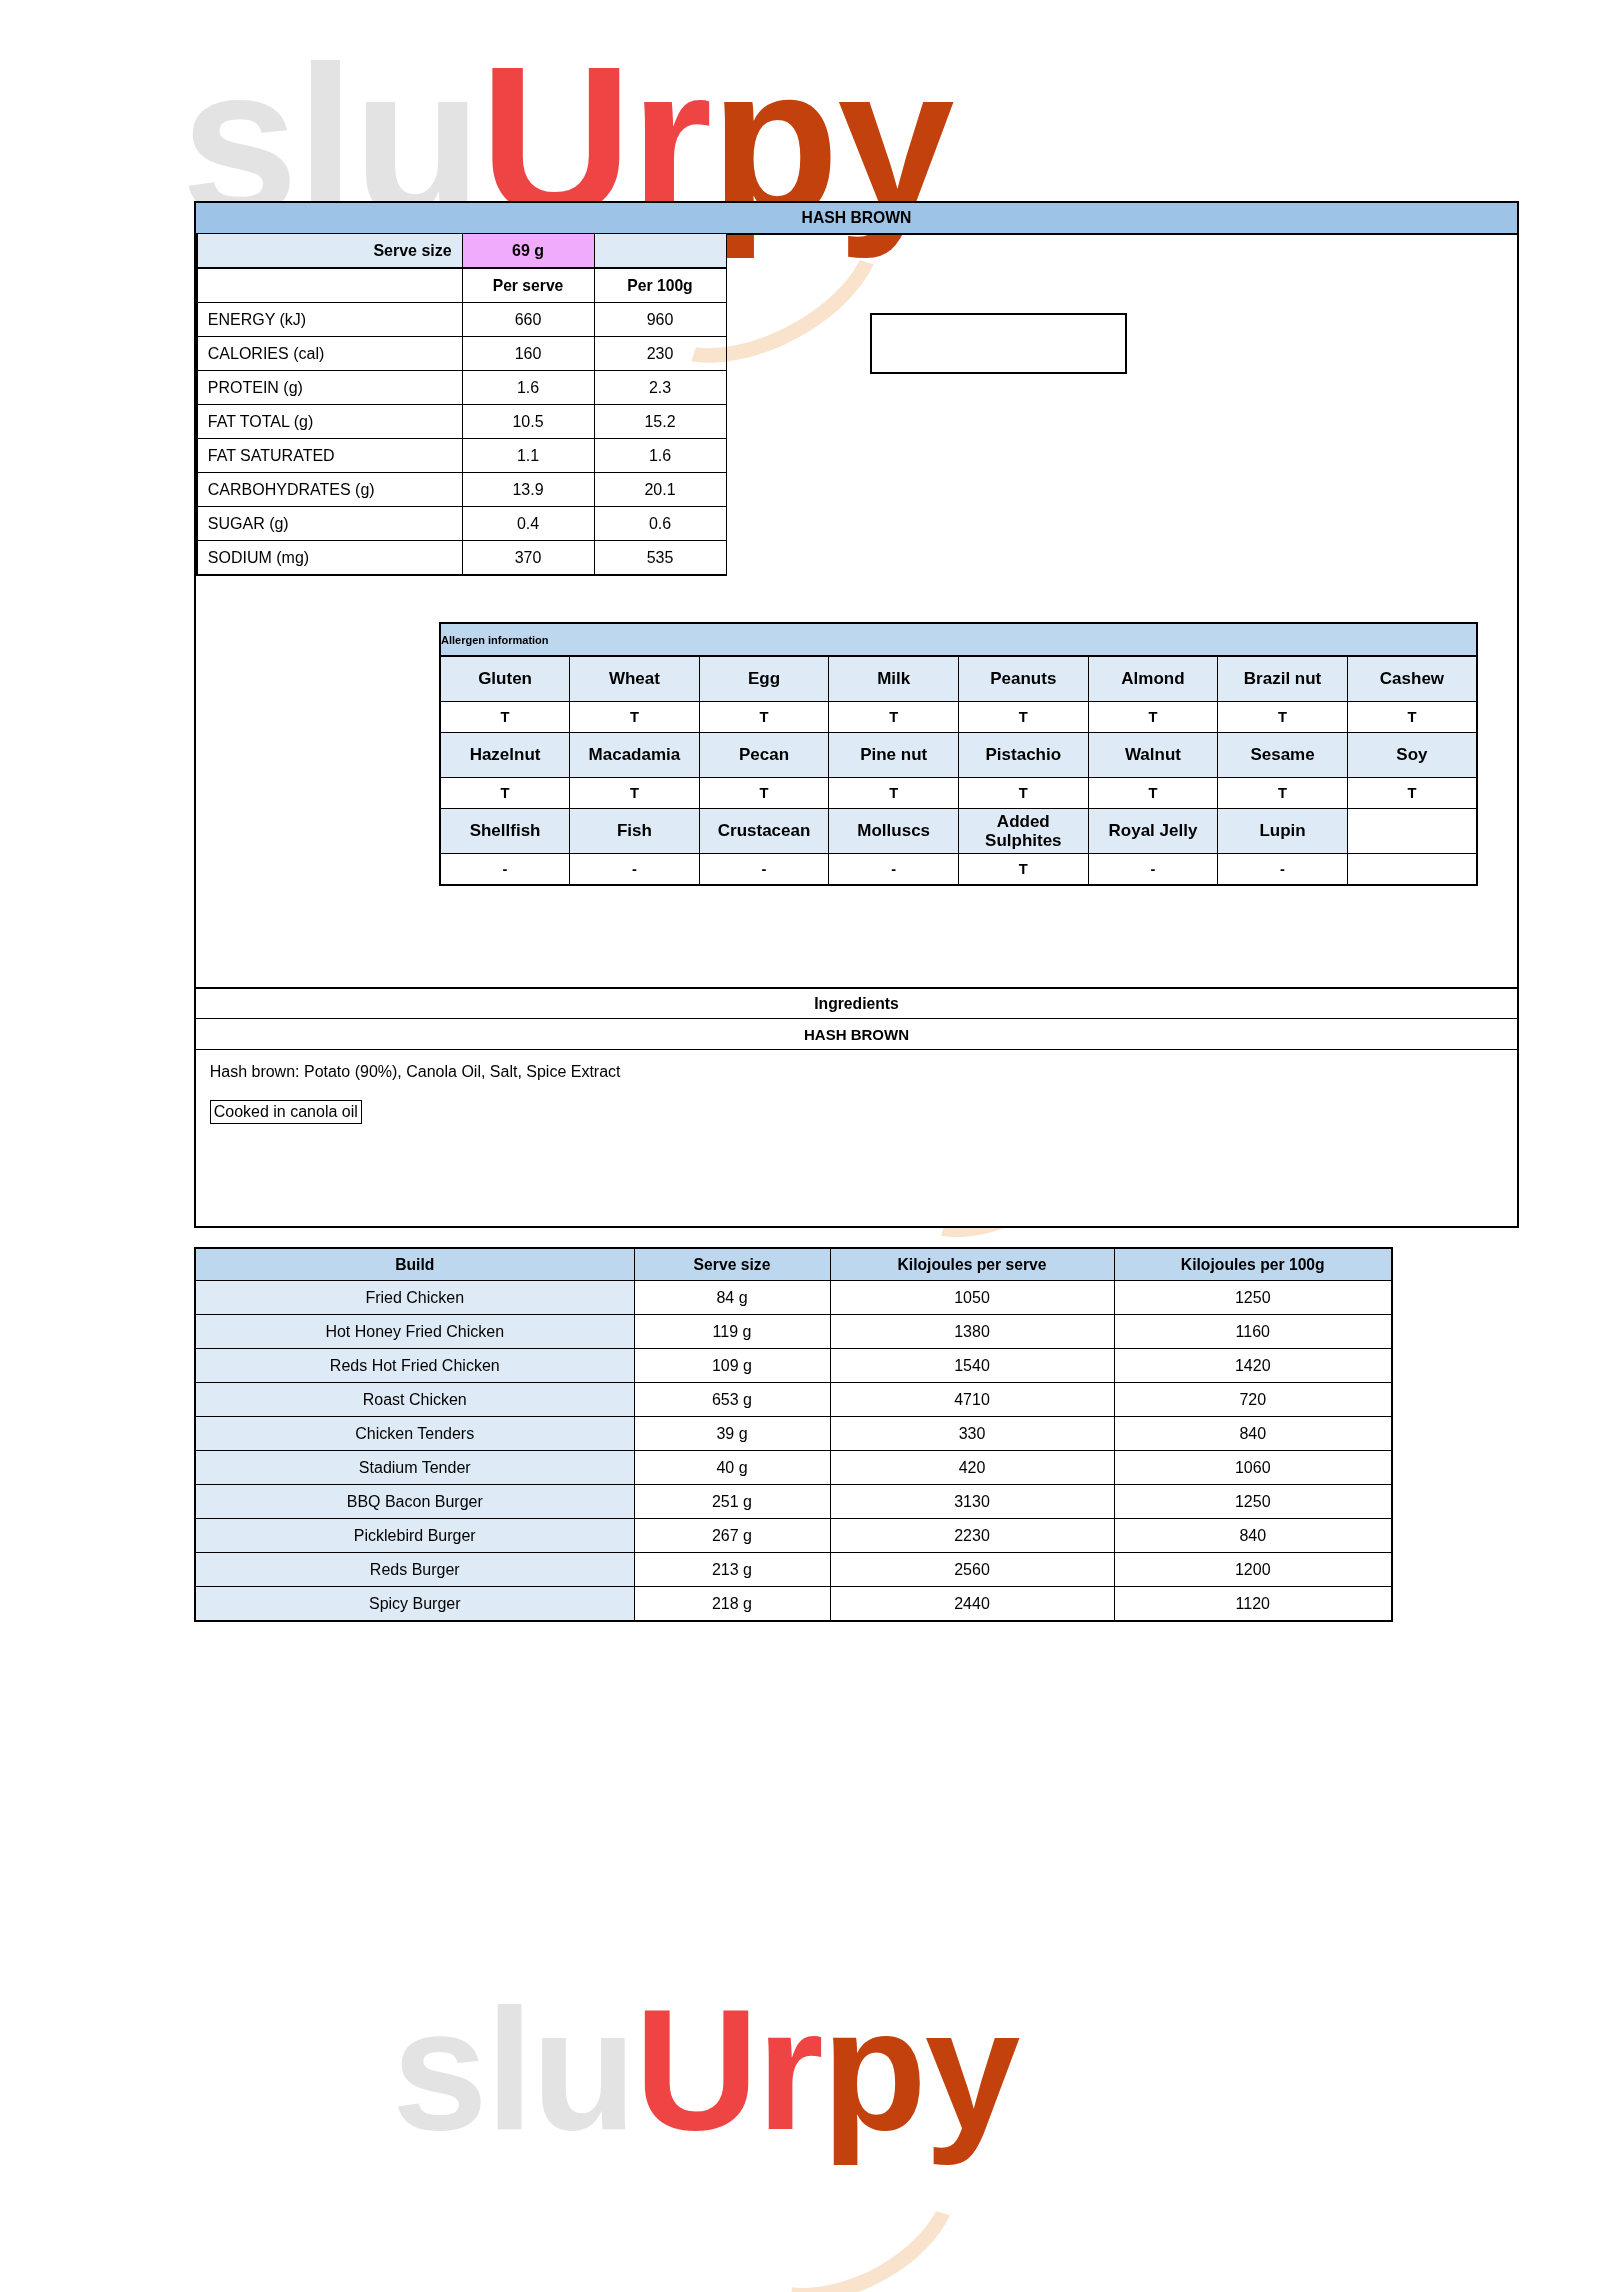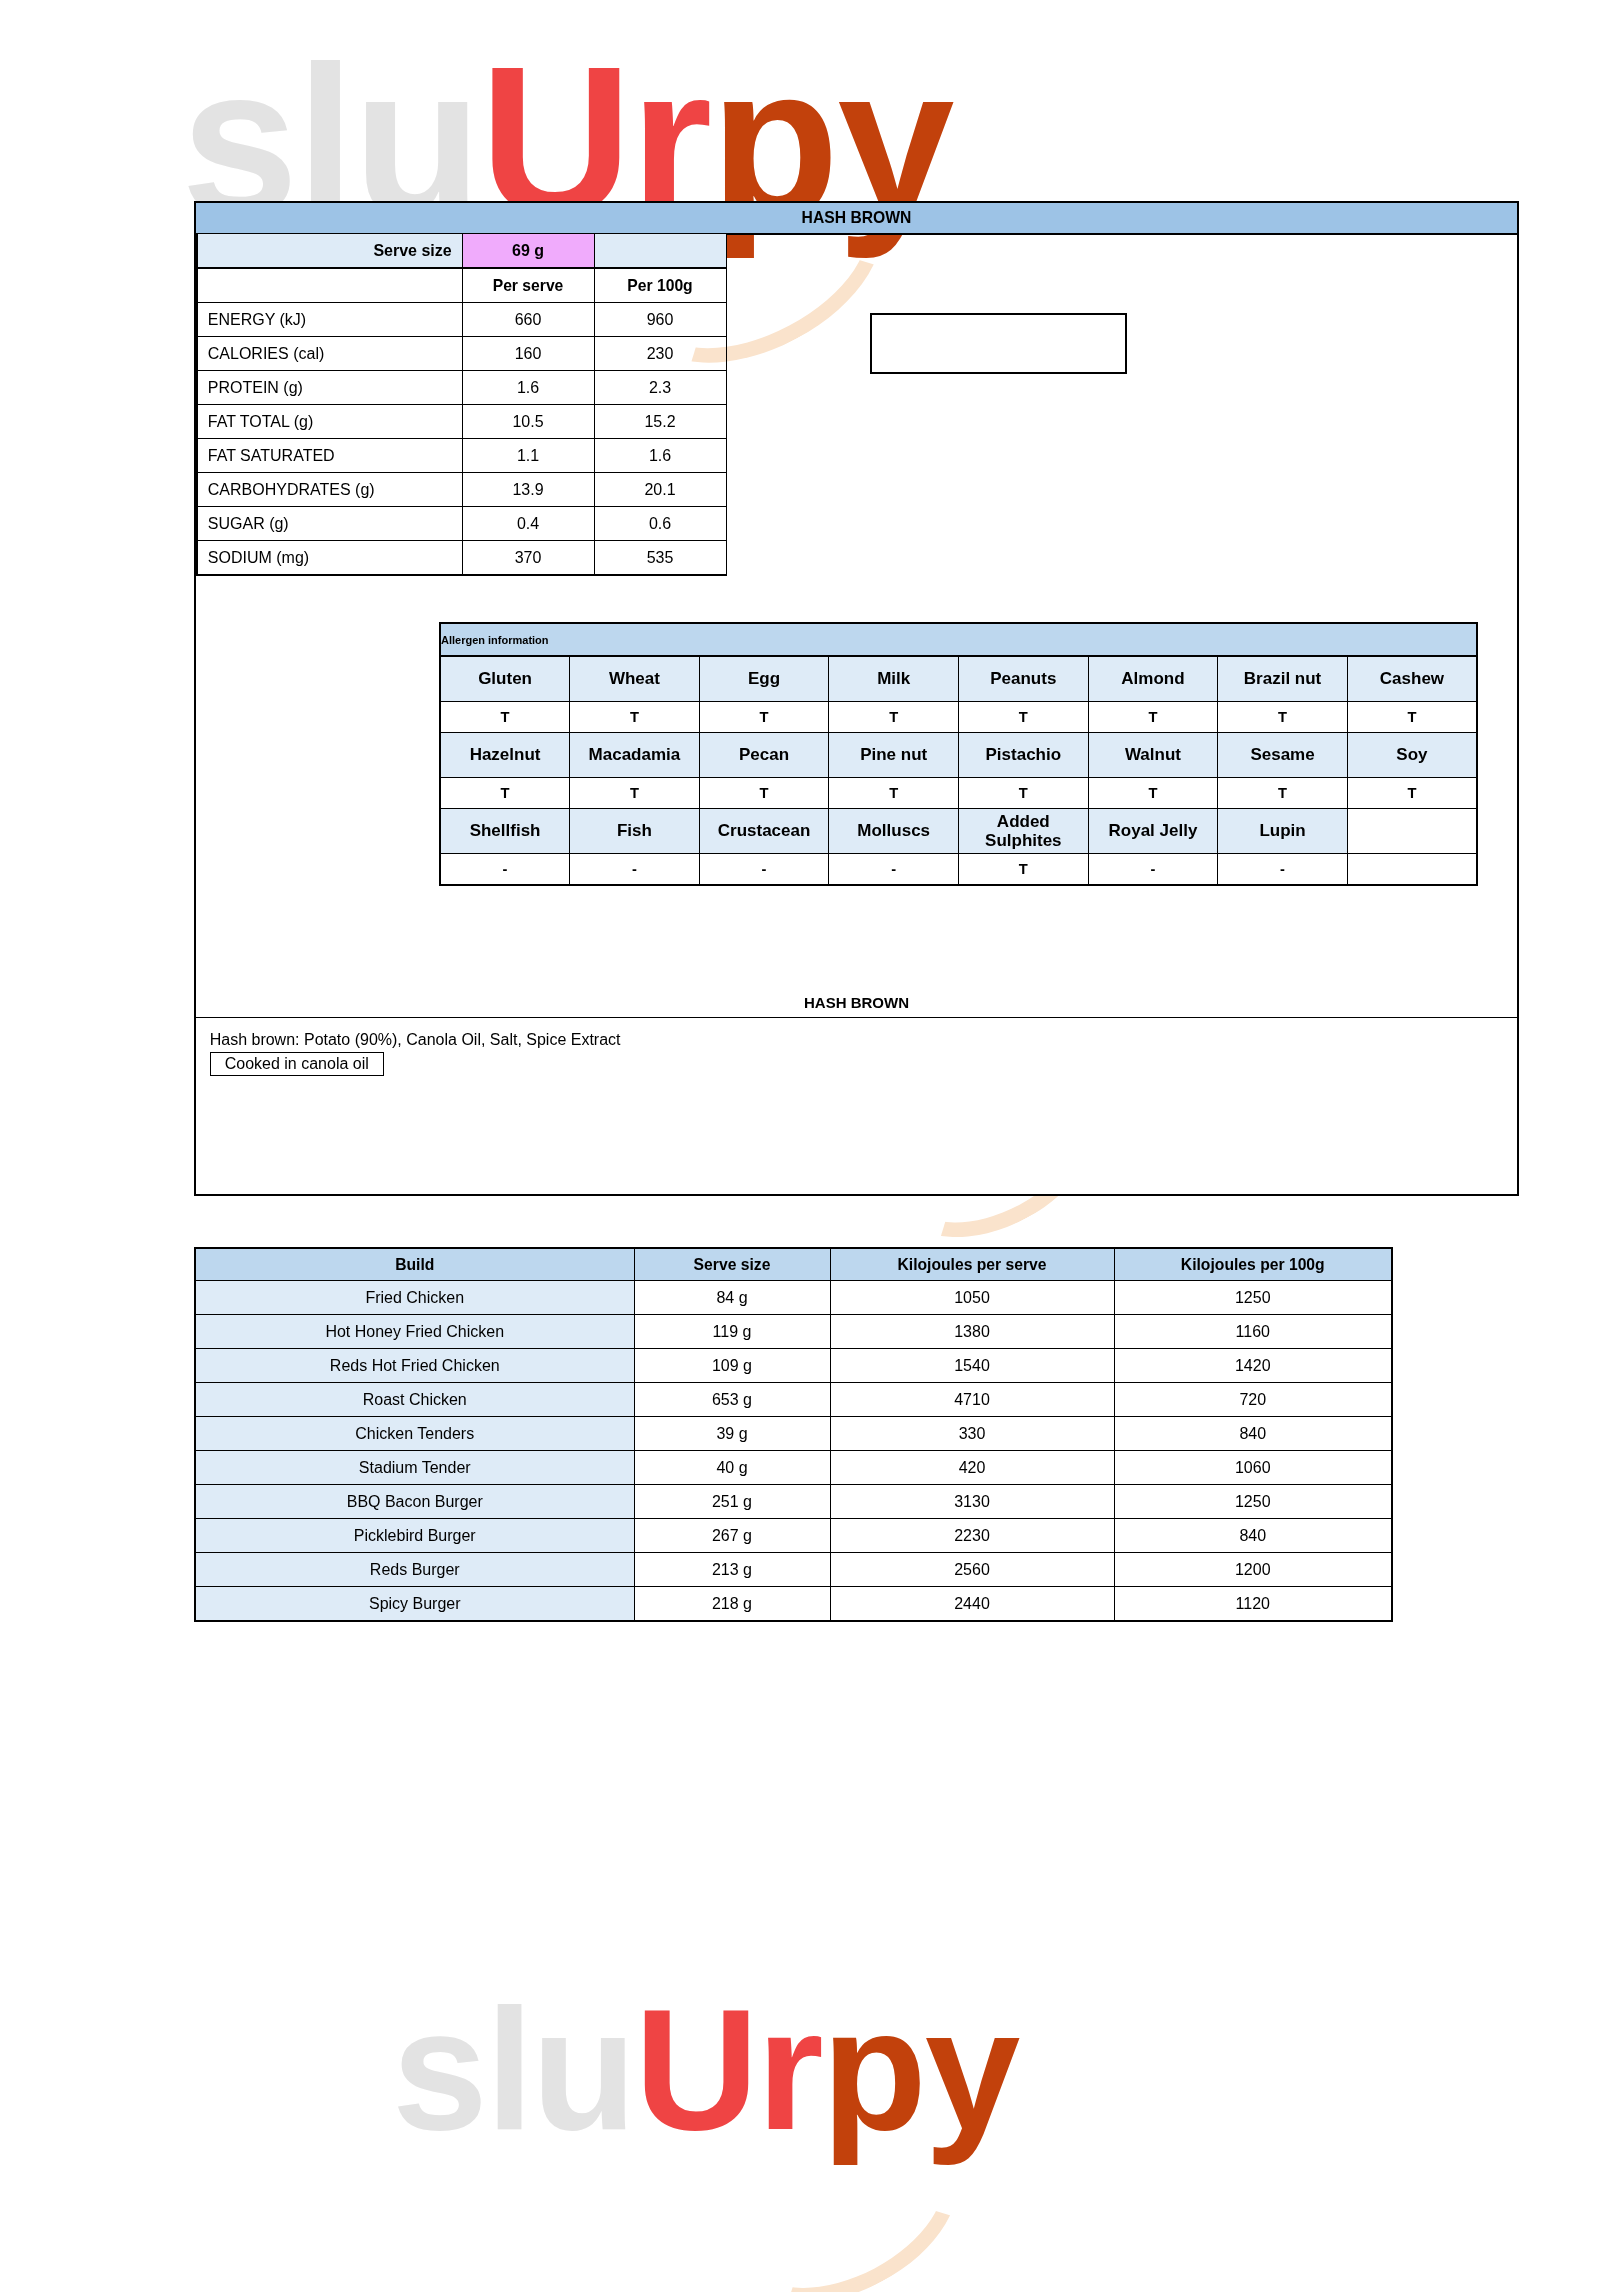--- a/index.html
+++ b/index.html
@@ -229,24 +229,24 @@
     background: #fff;
   }
   .ing-line {
     font-size: 16px;
     line-height: 1.45;
     color: #000;
   }
   .ing-boxed {
     display: inline-block;
     border: 1px solid #000;
-    padding: 0px 14px;
+    padding: 0px 3px;
     font-size: 16px;
     line-height: 1.35;
-    margin-top: 1px;
+    margin-top: 17px;
   }
 
   
   .builds-wrap {
     position: absolute;
     left: 194px;
     top: 1247px;
   }
   table.builds {
     width: 1198px;
@@ -427,20 +427,21 @@
           <td class="aval">T</td>
           <td class="aval">-</td>
           <td class="aval">-</td>
           <td class="blank-cell"></td>
         </tr>
       </tbody>
     </table>
   </div>
 
   <div class="ingredients-wrap">
+    <div class="ing-bar">Ingredients</div>
     <div class="ing-sub">HASH BROWN</div>
     <div class="ing-body">
       <div class="ing-line">Hash brown: Potato (90%), Canola Oil, Salt, Spice Extract</div>
       <div class="ing-boxed">Cooked in canola oil</div>
     </div>
   </div>
 
   <div class="builds-wrap">
     <table class="builds">
       <colgroup>

